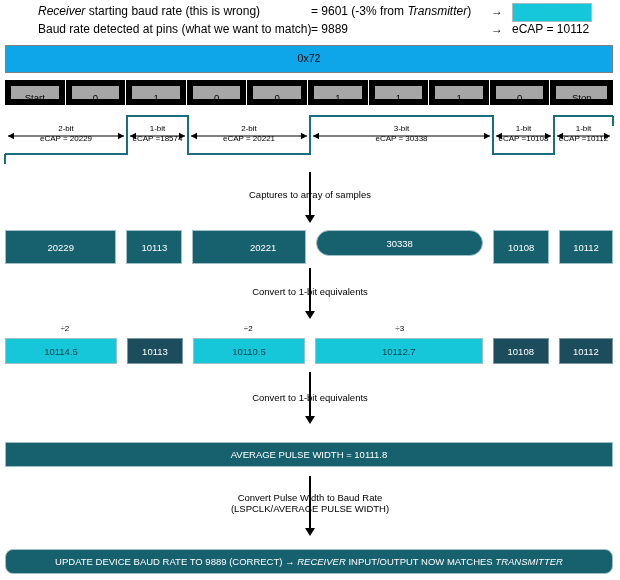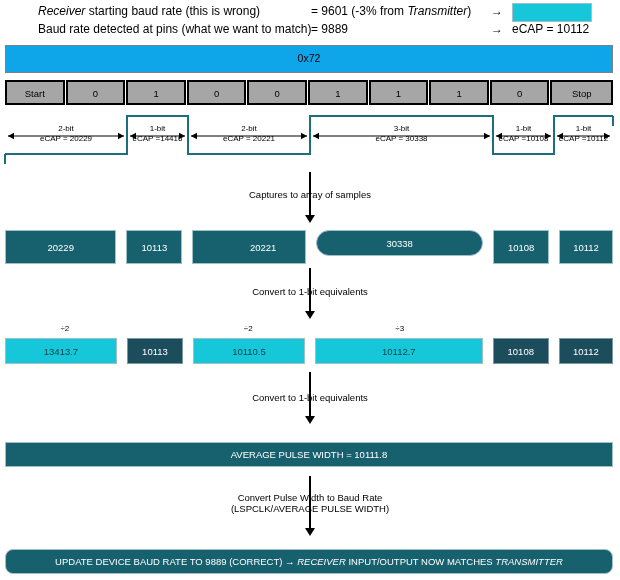--- a/index.html
+++ b/index.html
@@ -29,21 +29,21 @@
   .byte-bar{
     position:absolute;left:5px;top:45px;width:608px;height:28px;
     background:#0ea5e9;border:1px solid #808080;
     font-size:10.5px;line-height:24px;text-align:center;color:#000;
     box-sizing:border-box;
   }
 
   
   .bit-row{position:absolute;left:5px;top:80px;width:608px;height:25px;display:flex;}
   .bit-cell{
-    background:#a6a6a6;border:2px solid #000000;
+    background:#a6a6a6;border:6px solid #000000;
     box-sizing:border-box;
     font-size:9.5px;line-height:23px;text-align:center;color:#000;
     margin-right:1px;
   }
   .bit-cell:last-child{margin-right:0;}
 
   
   .wave{position:absolute;left:0px;top:112px;width:620px;height:55px;}
   .wave svg{display:block;}
   .meas{
@@ -156,21 +156,21 @@
         <polygon points="610,24 604,20.8 604,27.2" fill="#000"></polygon>
       </svg>
   </div>
   <div id="meas-layer">
       <div class="meas" style="left: 5px; width: 122px;">
         <span class="m1">2-bit</span>
         <span class="m2">eCAP = 20229</span>
       </div>
       <div class="meas" style="left: 127px; width: 61px;">
         <span class="m1">1-bit</span>
-        <span class="m2">eCAP =14416</span>
+        <span class="m2">eCAP =18574</span>
       </div>
       <div class="meas" style="left: 188px; width: 122px;">
         <span class="m1">2-bit</span>
         <span class="m2">eCAP = 20221</span>
       </div>
       <div class="meas" style="left: 310px; width: 183px;">
         <span class="m1">3-bit</span>
         <span class="m2">eCAP = 30338</span>
       </div>
       <div class="meas" style="left: 493px; width: 61px;">
@@ -207,21 +207,21 @@
   <div class="divrow" id="div-row" style="top:322px;">
       <div class="divlbl" style="width: 122px;">÷2</div>
       <div class="divlbl" style="width: 61px;"></div>
       <div class="divlbl" style="width: 122px;">÷2</div>
       <div class="divlbl" style="width: 183px;">÷3</div>
       <div class="divlbl" style="width: 61px;"></div>
       <div class="divlbl" style="width: 59px;"></div>
     </div>
 
   <div class="strip" id="norm-row" style="top:338px;height:26px;">
-      <div class="cell cyan" style="width: 122px; height: 26px;">13413.7</div>
+      <div class="cell cyan" style="width: 122px; height: 26px;">10114.5</div>
       <div class="cell darkteal" style="width: 61px; height: 26px;">10113</div>
       <div class="cell cyan" style="width: 122px; height: 26px;">10110.5</div>
       <div class="cell cyan" style="width: 183px; height: 26px;">10112.7</div>
       <div class="cell darkteal" style="width: 61px; height: 26px;">10108</div>
       <div class="cell darkteal" style="width: 59px; height: 26px;">10112</div>
     </div>
 
   <div class="arrow-block" style="top:372px;">
     <div class="arrow-line" style="left:309px;top:0px;height:46px;"></div>
     <div class="arrow-head" style="left:305px;top:44px;"></div>

